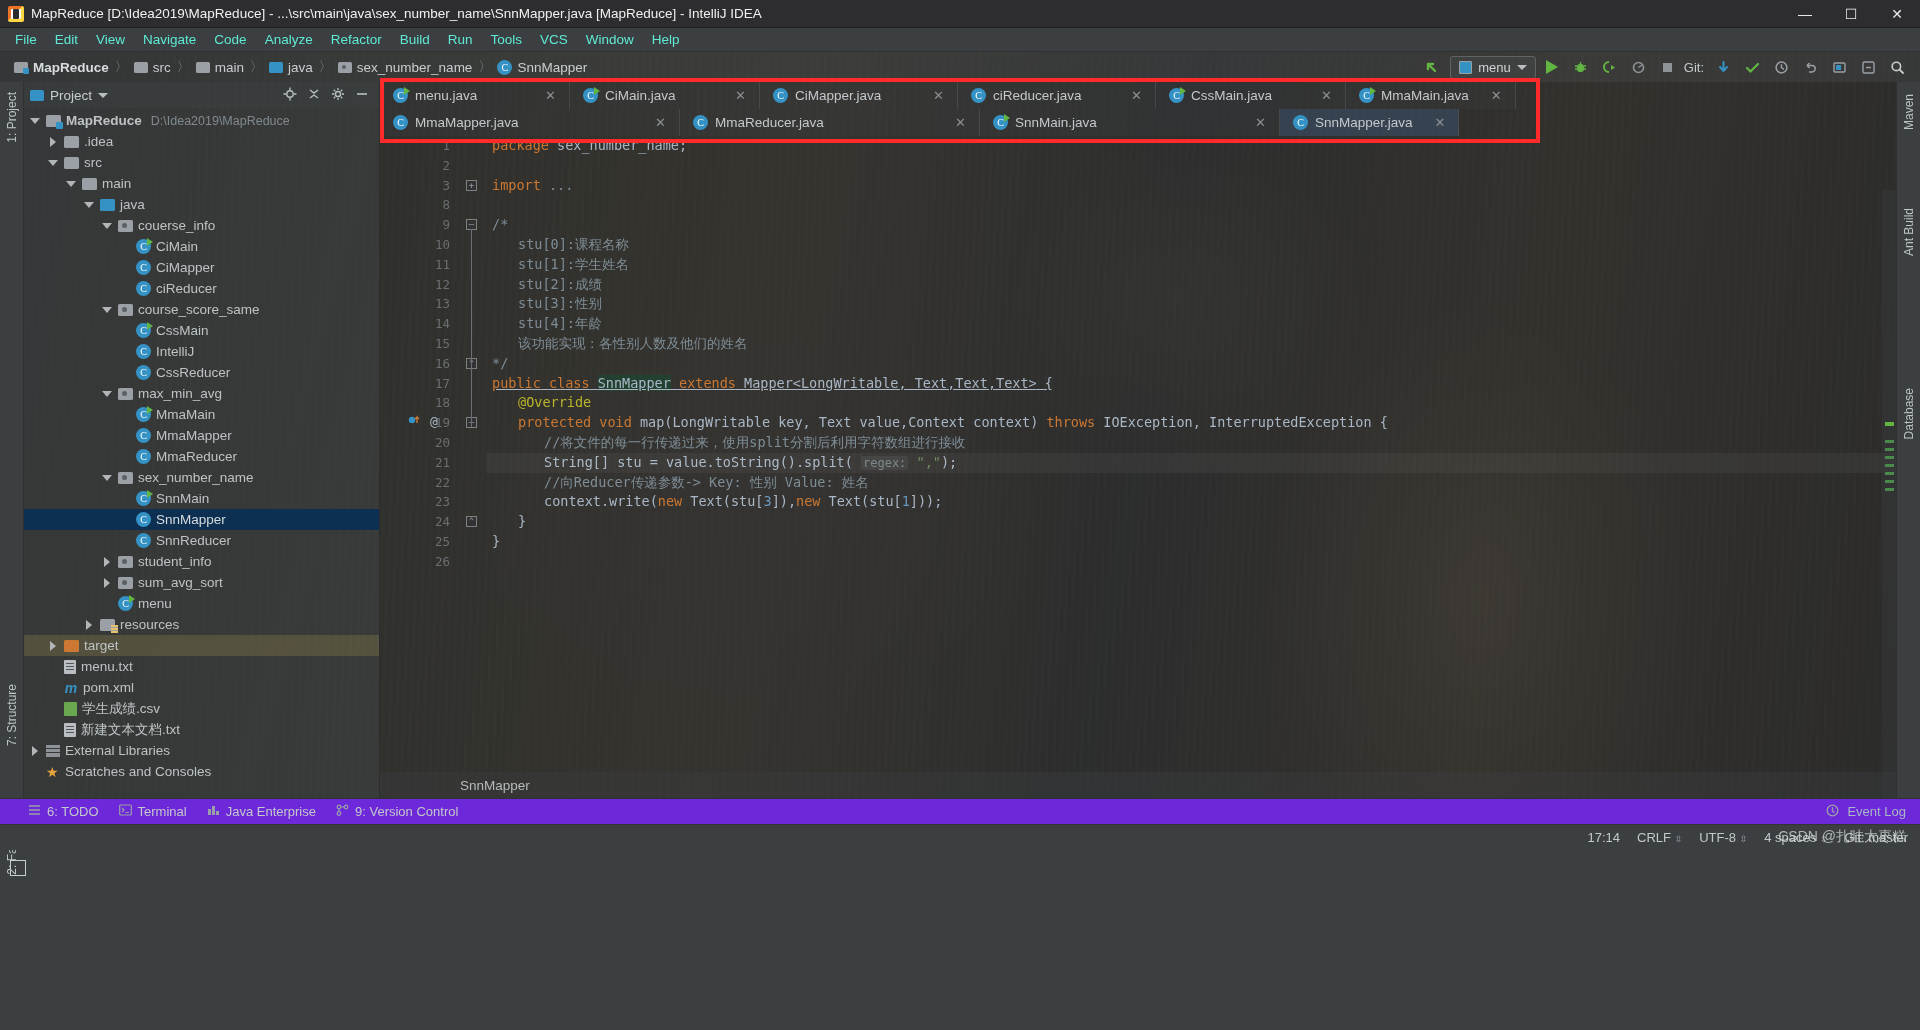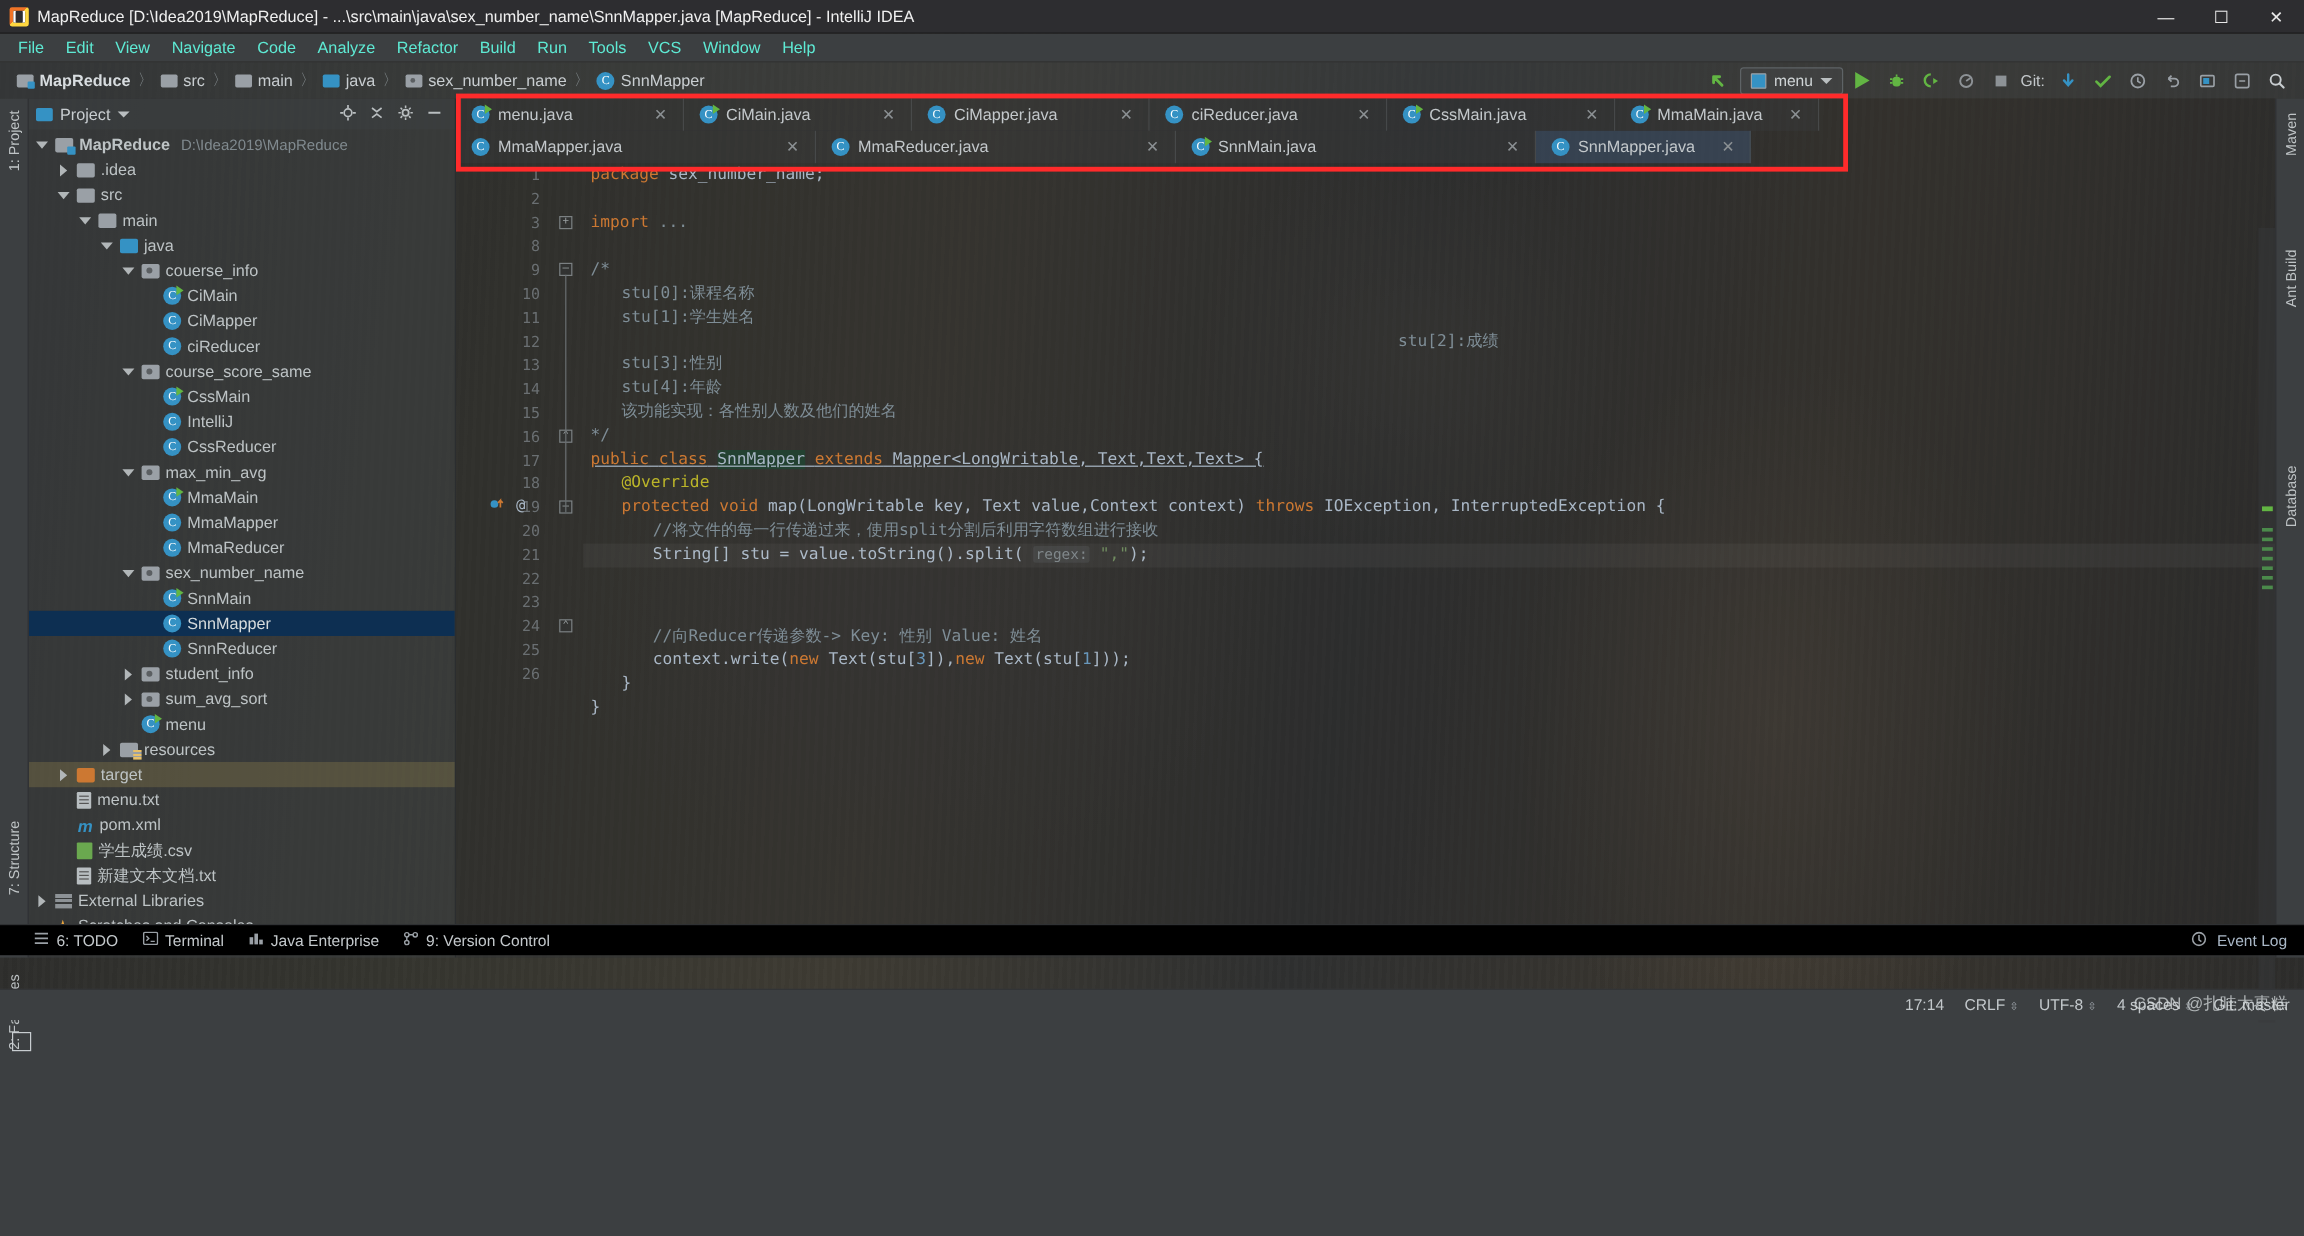--- a/index.html
+++ b/index.html
@@ -210,22 +210,22 @@
     display:flex; align-items:center; padding-left:80px; color:#b6babc; font-size:13.5px;
     background:rgba(60,63,65,.35);
   }
 
   
   #marker-bar{ position:absolute; right:0; top:54px; width:14px; height:662px; background:rgba(55,58,60,.45); }
   .mk{ position:absolute; right:2px; width:9px; height:3px; }
 
   
   #bottombar{
-    position:absolute; left:0; top:770px; width:1920px; height:26px; z-index:35;
-    background:#000000; display:flex; align-items:center; gap:20px; padding-left:28px;
+    position:absolute; left:0; top:798px; width:1920px; height:26px; z-index:35;
+    background:#6d28d9; display:flex; align-items:center; gap:20px; padding-left:28px;
     border-top:1px solid #2f3133;
   }
   .bb-item{ display:flex; align-items:center; gap:6px; font-size:13px; color:#c3c8cb;}
   .bb-icon{ color:#9aa0a6; font-size:12px;}
   #bottombar .right{ margin-left:auto; display:flex; align-items:center; gap:8px; padding-right:14px;}
 
   
   #statusbar{
     position:absolute; left:0; top:824px; width:1920px; height:26px; z-index:35;
     background:#3c3f41; display:flex; align-items:center; padding:0 12px;
@@ -693,31 +693,31 @@
       </div>
     <div id="codelines">
       <div id="caret-line" style="top:316.8px;"></div>
     <div class="cl" style="padding-left: 6px;"><span class="kw">package</span> <span class="cls">sex_number_name;</span></div>
         <div class="cl" style="padding-left: 6px;"></div>
         <div class="cl" style="padding-left: 6px;"><span class="kw">import</span> <span class="cmt">...</span></div>
         <div class="cl" style="padding-left: 6px;"></div>
         <div class="cl" style="padding-left: 6px;"><span class="cmt">/*</span></div>
         <div class="cl" style="padding-left: 32px;"><span class="cmt">stu[0]:课程名称</span></div>
         <div class="cl" style="padding-left: 32px;"><span class="cmt">stu[1]:学生姓名</span></div>
-        <div class="cl" style="padding-left: 32px; text-align: center;"><span class="cmt">stu[2]:成绩</span></div>
+        <div class="cl" style="padding-left: 32px;"><span class="cmt">stu[2]:成绩</span></div>
         <div class="cl" style="padding-left: 32px;"><span class="cmt">stu[3]:性别</span></div>
         <div class="cl" style="padding-left: 32px;"><span class="cmt">stu[4]:年龄</span></div>
         <div class="cl" style="padding-left: 32px;"><span class="cmt">该功能实现：各性别人数及他们的姓名</span></div>
         <div class="cl" style="padding-left: 6px;"><span class="cmt">*/</span></div>
         <div class="cl" style="padding-left: 6px; text-decoration: underline;"><span class="kw">public</span> <span class="kw">class</span> <span class="sel-ident">SnnMapper</span> <span class="kw">extends</span> <span class="cls">Mapper&lt;LongWritable, Text,Text,Text&gt;</span> {</div>
         <div class="cl" style="padding-left: 32px;"><span class="ann">@Override</span></div>
         <div class="cl" style="padding-left: 32px;"><span class="kw">protected</span> <span class="kw">void</span> <span class="mth">map</span>(<span class="cls">LongWritable</span> key, <span class="cls">Text</span> value,<span class="cls">Context</span> context) <span class="kw">throws</span> <span class="cls">IOException</span>, <span class="cls">InterruptedException</span> {</div>
         <div class="cl" style="padding-left: 58px;"><span class="cmt">//将文件的每一行传递过来，使用split分割后利用字符数组进行接收</span></div>
         <div class="cl" style="padding-left: 58px;"><span class="cls">String</span>[] stu = value.toString().split( <span class="hint">regex:</span> <span class="str">","</span>);</div>
-        <div class="cl" style="padding-left: 58px; margin-top: 48px;"><span class="cmt">//向Reducer传递参数-&gt; Key: 性别 Value: 姓名</span></div>
+        <div class="cl" style="padding-left: 58px;"><span class="cmt">//向Reducer传递参数-&gt; Key: 性别 Value: 姓名</span></div>
         <div class="cl" style="padding-left: 58px;">context.write(<span class="kw">new</span> <span class="cls">Text</span>(stu[<span class="num">3</span>]),<span class="kw">new</span> <span class="cls">Text</span>(stu[<span class="num">1</span>]));</div>
         <div class="cl" style="padding-left: 32px;">}</div>
         <div class="cl" style="padding-left: 6px;">}</div>
         <div class="cl" style="padding-left: 6px;"></div>
       </div>
     <div id="marker-bar">
       <div class="mk" style="top:250px;background:#4b8a4b;"></div>
       <div class="mk" style="top:258px;background:#4b8a4b;"></div>
       <div class="mk" style="top:266px;background:#4b8a4b;"></div>
       <div class="mk" style="top:274px;background:#4b8a4b;"></div>

